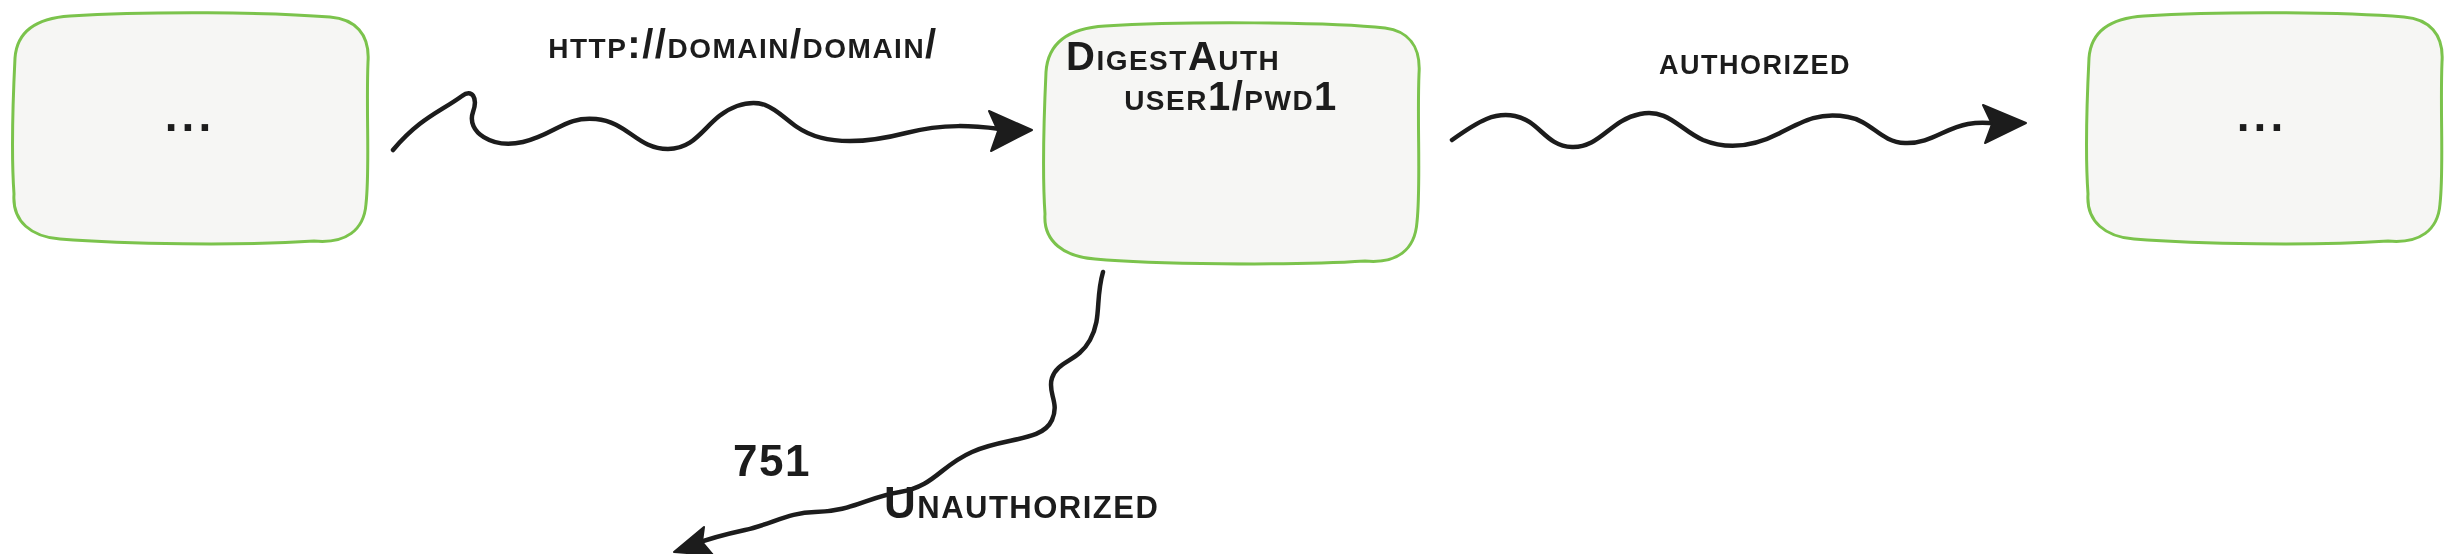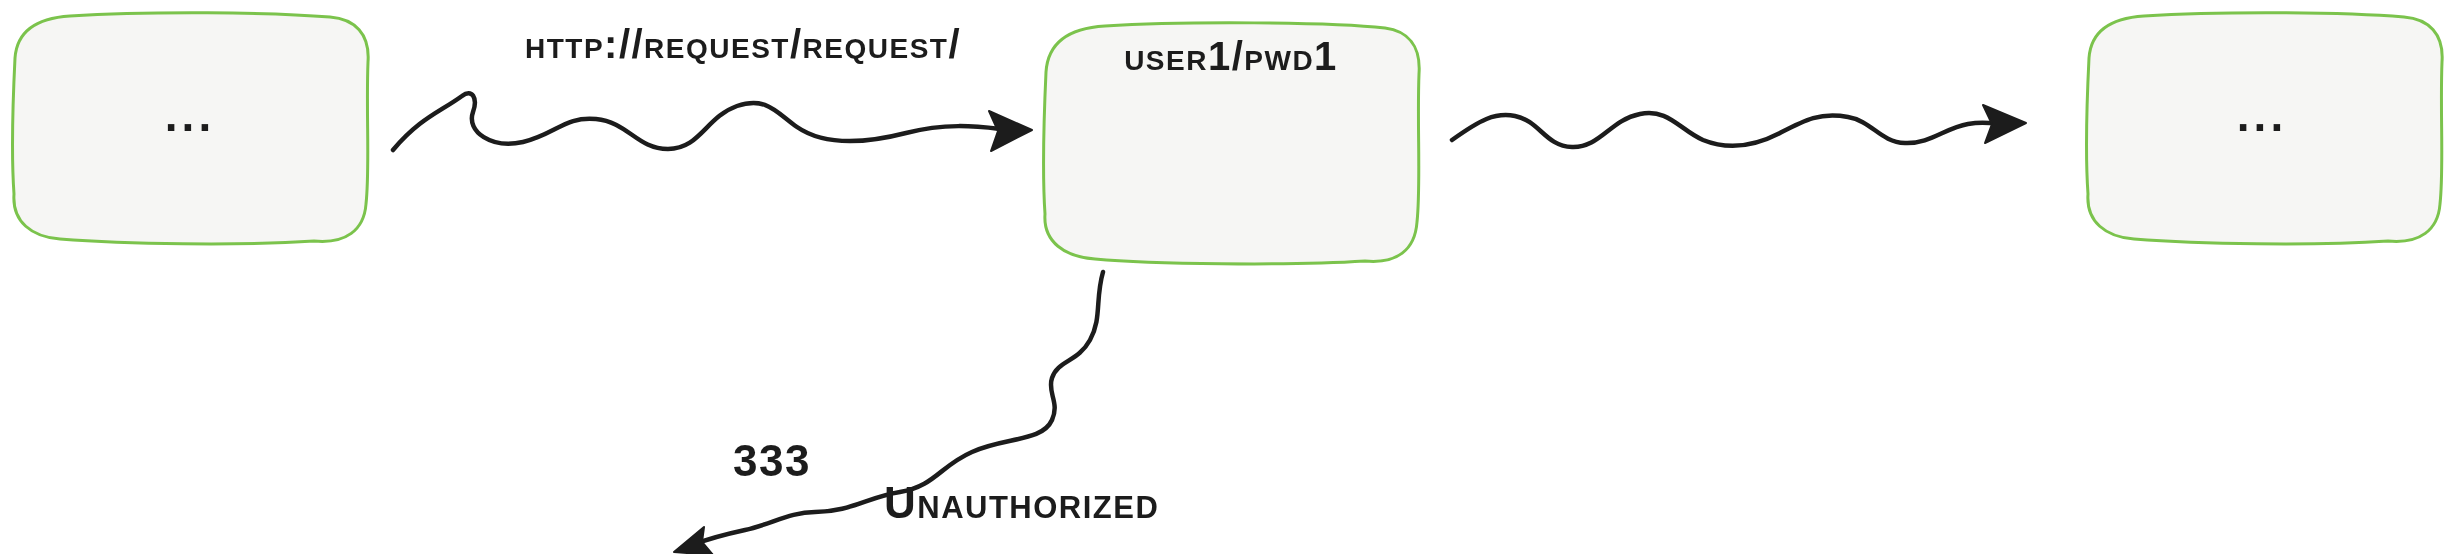--- a/index.html
+++ b/index.html
@@ -104,25 +104,27 @@
     <path class="stroke" d="M 1452 140 C 1480 120, 1495 112, 1515 116 C 1540 121, 1545 146, 1572 147 C 1600 148, 1610 120, 1640 114 C 1668 108, 1680 130, 1703 140 C 1730 151, 1755 146, 1780 133 C 1805 120, 1820 112, 1848 117 C 1872 121, 1880 142, 1905 143 C 1930 144, 1945 128, 1968 124 C 1985 121, 1998 124, 2008 126"></path>
     <polygon class="head" points="2026,123 1983,105 1992,124 1985,143"></polygon>
 
     <path class="stroke" d="M 1103 272 C 1095 300, 1102 318, 1090 340 C 1078 362, 1058 360, 1052 378 C 1047 393, 1060 402, 1052 420 C 1042 442, 1005 437, 972 452 C 940 466, 935 486, 900 492 C 868 497, 850 512, 815 512 C 790 512, 772 524, 745 530 C 722 535, 705 540, 692 545"></path>
     <polygon class="head" points="674,552 704,527 702,542 713,555"></polygon>
   </svg>
 
   <div class="label node-label" id="node-left-label">...</div>
 
   <div class="auth-text">
+    <div class="auth-title">DigestAuth</div>
     <div class="auth-line">user1/pwd1</div>
   </div>
 
   <div class="label node-label" id="node-right-label">...</div>
 
-  <div class="label" id="lbl-request">http://request/request/</div>
+  <div class="label" id="lbl-request">http://domain/domain/</div>
 
+  <div class="label" id="lbl-authorized">authorized</div>
 
-  <div class="label" id="lbl-401">333</div>
+  <div class="label" id="lbl-401">751</div>
 
   <div class="label" id="lbl-unauthorized">Unauthorized</div>
 
 </div>
 
 </body></html>

